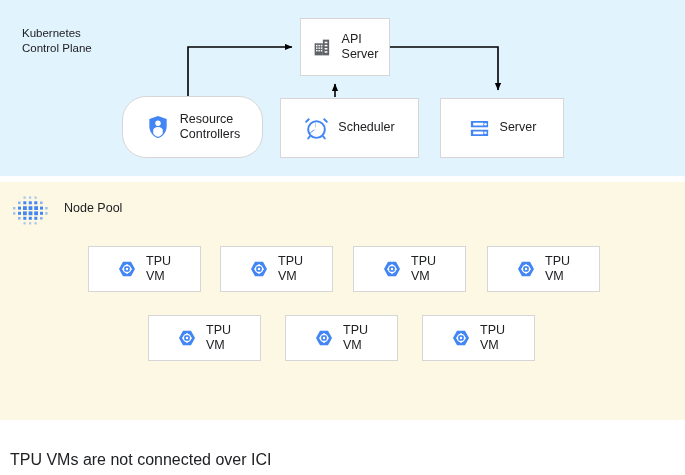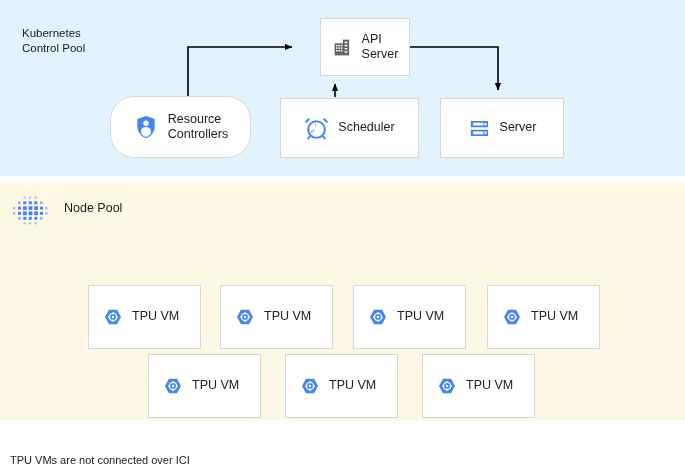--- a/index.html
+++ b/index.html
@@ -87,35 +87,35 @@
     white-space: pre-line;
     text-align: left;
   }
   .card .card-icon {
     flex: 0 0 auto;
     display: block;
     line-height: 0;
   }
 
   
-  .card-api     { left: 300px; top: 18px;  width: 90px;  height: 58px; margin-left: 20px; }
-  .card-rc      { left: 110px; top: 96px;  width: 141px; height: 62px; border-radius: 24px; }
+  .card-api     { left: 300px; top: 18px;  width: 90px;  height: 58px; }
+  .card-rc      { left: 122px; top: 96px;  width: 141px; height: 62px; border-radius: 24px; }
   .card-sched   { left: 280px; top: 98px;  width: 139px; height: 60px; }
   .card-storage { left: 440px; top: 98px;  width: 124px; height: 60px; }
 
   
-  .card-tpu { width: 113px; height: 64px; justify-content: flex-start; padding-left: 14px; margin-top: 39px; }
+  .card-tpu { width: 113px; height: 46px; justify-content: flex-start; padding-left: 28px; }
   .card-tpu .card-label { font-size: 12.5px; }
 
   
   .caption {
     position: absolute;
     left: 10px;
     top: 453px;
-    font-size: 11px;
+    font-size: 16px;
     line-height: 14px;
     color: #202124;
   }
 
   
   #connectors {
     position: absolute;
     left: 0; top: 0;
     width: 685px;
     height: 475px;
@@ -139,21 +139,21 @@
     </defs>
 
     <path d="M 188,96 L 188,47 L 292,47" fill="none" stroke="#000000" stroke-width="1.6" marker-end="url(#arrowhead)"></path>
 
     <path d="M 335,97 L 335,84" fill="none" stroke="#000000" stroke-width="1.6" marker-end="url(#arrowhead)"></path>
 
     <path d="M 390,47 L 498,47 L 498,90" fill="none" stroke="#000000" stroke-width="1.6" marker-end="url(#arrowhead)"></path>
   </svg>
 
   <div class="band-label label-control">Kubernetes
-Control Pool</div>
+Control Plane</div>
 
   <div class="card card-api">
     <span class="card-icon">
       <svg width="21" height="21" viewBox="0 0 24 24">
         <path d="M3 21V7.2h9.4V21H3z" fill="#5f6368"></path>
         <path d="M12.4 21V3h7.2v18h-7.2z" fill="#5f6368"></path>
         <g fill="#ffffff">
           <rect x="4.6" y="9" width="1.7" height="1.7"></rect>
           <rect x="7.3" y="9" width="1.7" height="1.7"></rect>
           <rect x="10" y="9" width="1.7" height="1.7"></rect>

